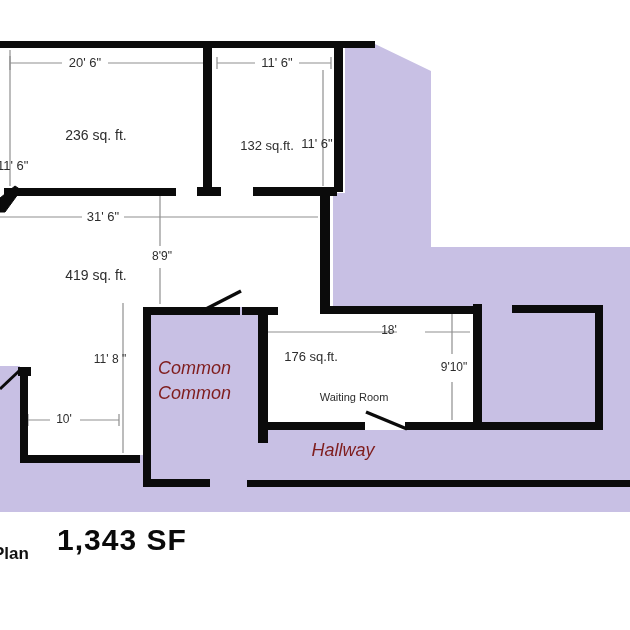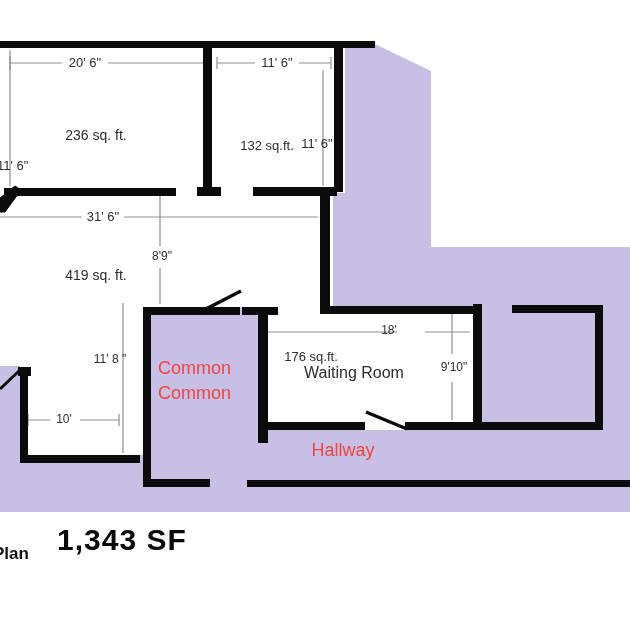--- a/index.html
+++ b/index.html
@@ -3,21 +3,21 @@
 <meta charset="utf-8">
 <style>
   html,body{margin:0;padding:0;background:#fff;}
   .plan{position:relative;width:630px;height:630px;background:#ffffff;overflow:hidden;
         font-family:"Liberation Sans",sans-serif;}
   .plan svg{position:absolute;left:0;top:0;}
   .lbl{position:absolute;white-space:nowrap;color:var(--text,#2d2d2d);font-size:13px;line-height:1.1;}
   .ctr{transform:translateX(-50%);}
   .fs12{font-size:12px;}
   .fs14{font-size:14px;}
-  .big{font-size:18px;color:#ef4444;}
+  .big{font-size:18px;color:#7f1d1d;font-style:italic;}
   .kitchen{line-height:25px;}
   .footer-plan{font-weight:bold;font-size:17px;color:#111;}
   .footer-area{font-weight:bold;font-size:30px;letter-spacing:1px;color:#0a0a0a;}
 </style>
 </head>
 <body>
 
 <div class="plan">
 
   <svg width="630" height="630" viewBox="0 0 630 630">
@@ -90,19 +90,19 @@
   <div class="lbl ctr fs12" style="left:454px;top:361px;">9'10"</div>
 
   <div class="lbl ctr fs14" style="left:96px;top:128px;">236 sq. ft.</div>
   <div class="lbl ctr" style="left:267px;top:139px;">132 sq.ft.</div>
   <div class="lbl ctr fs14" style="left:96px;top:268px;">419 sq. ft.</div>
   <div class="lbl big kitchen" style="left:158px;top:356px;">
     <div>Common</div>
     <div>Common</div>
   </div>
   <div class="lbl ctr" style="left:311px;top:350px;">176 sq.ft.</div>
-  <div class="lbl ctr" style="left:354px;top:364px;font-size:16px;">Waiting Room</div>
+  <div class="lbl ctr" style="left:354px;top:391px;font-size:11px;">Waiting Room</div>
   <div class="lbl ctr big" style="left:343px;top:430px;margin-top:11px;">Hallway</div>
 
   <div class="lbl footer-plan" style="left:-7px;top:545px;">Plan</div>
   <div class="lbl footer-area" style="left:57px;top:523px;">1,343 SF</div>
 
 </div>
 
 </body></html>

